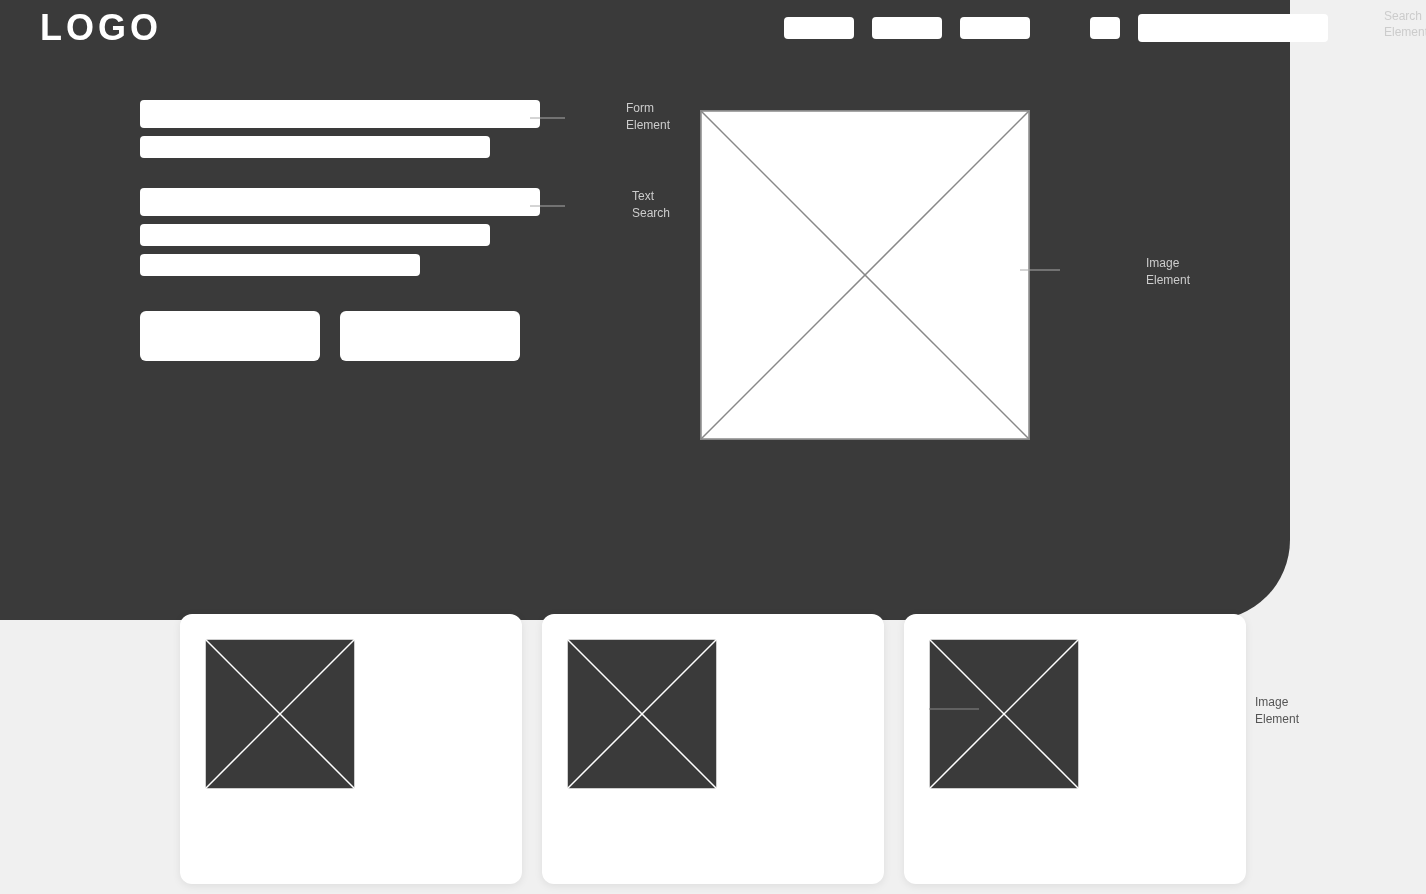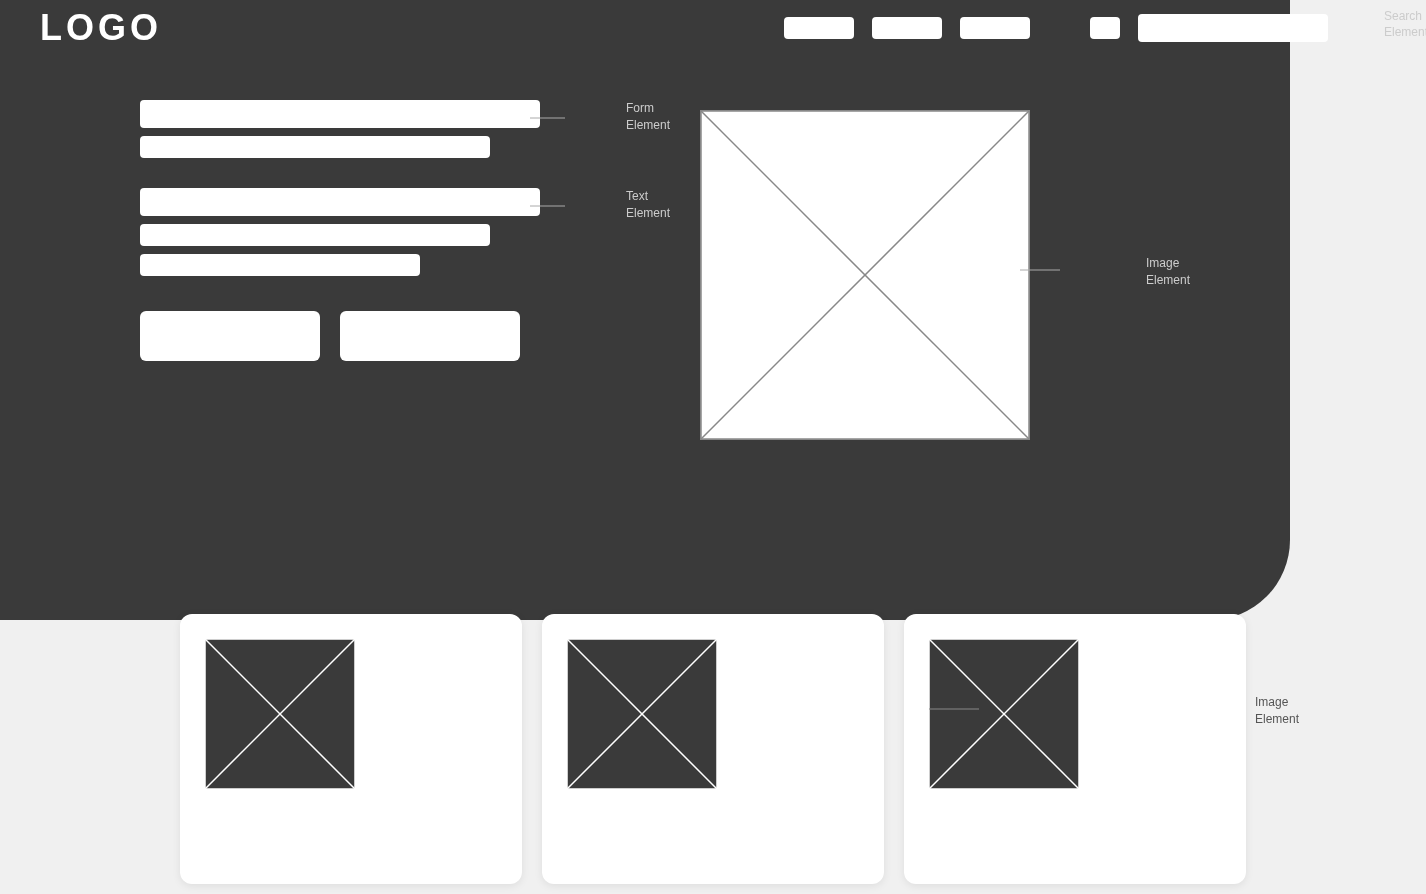--- a/index.html
+++ b/index.html
@@ -234,21 +234,21 @@
 
     <div class="form-group" style="position:relative; margin-top: 10px;">
       <div class="form-bar full"></div>
       <div class="form-bar medium"></div>
       <div class="form-bar short"></div>
 
       <svg style="position:absolute; right:-120px; top:8px; width:130px; height:30px; pointer-events:none; overflow:visible;">
         <line x1="0" y1="10" x2="35" y2="10" stroke="#aaa" stroke-width="1"></line>
       </svg>
       <div style="position:absolute; right:-130px; top:0; color:#ccc; font-size:12px; white-space:pre; line-height:1.4;">Text
-Element</div>
+Search</div>
     </div>
 
     <div class="button-group" style="margin-top: 15px;">
       <div class="btn-element"></div>
       <div class="btn-element"></div>
     </div>
 
   </div>
 
   <div style="position: relative; margin-left: 80px; margin-top: 10px;">

